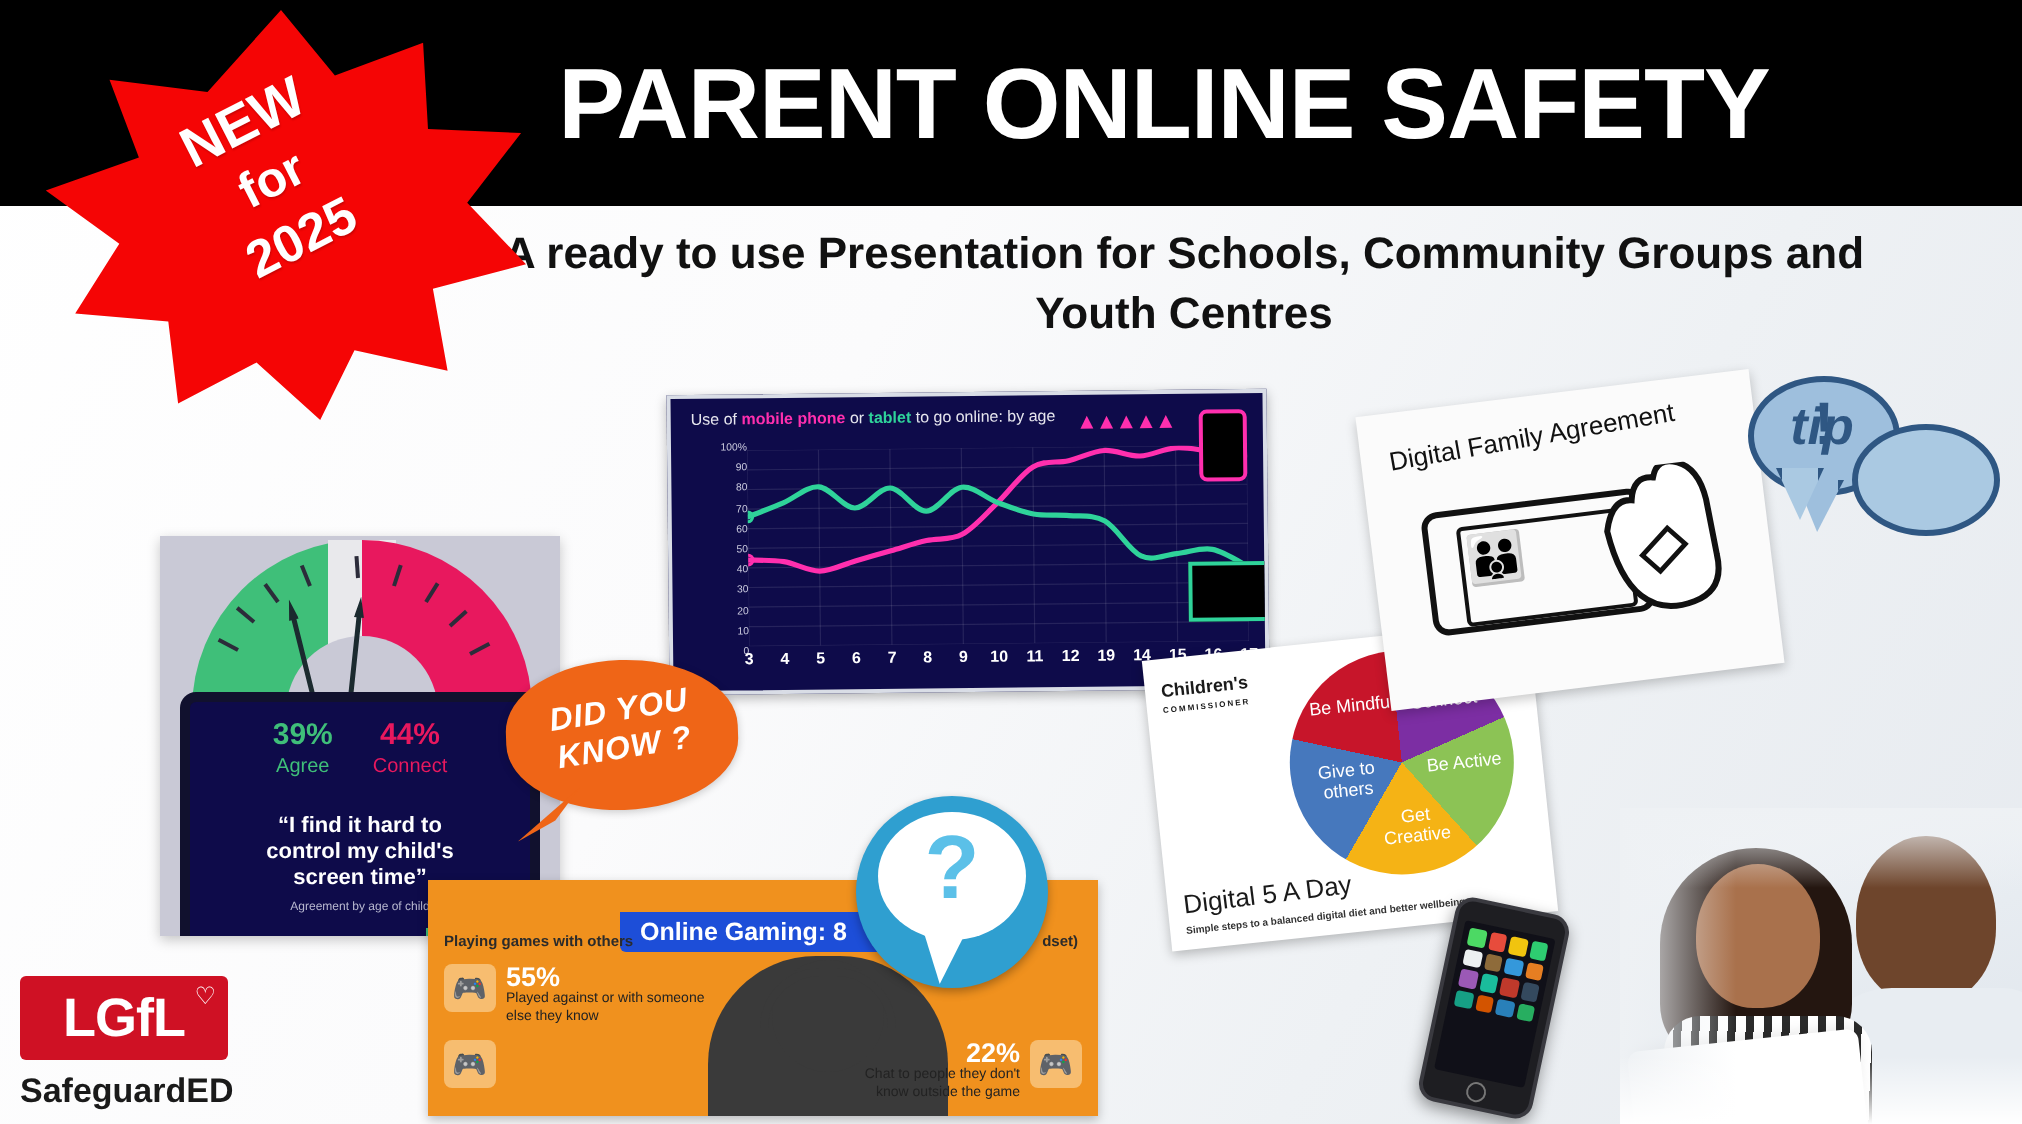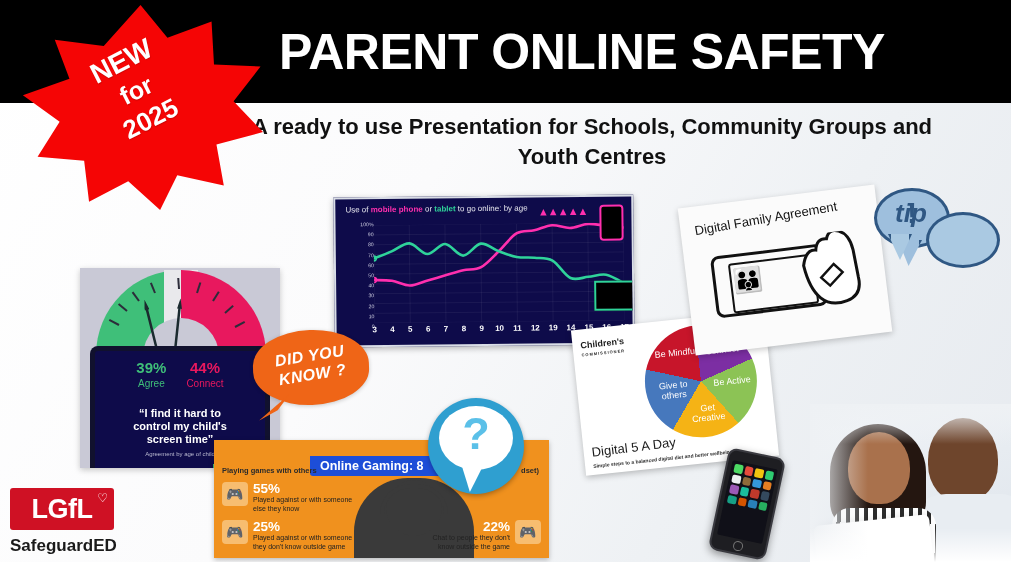--- a/index.html
+++ b/index.html
@@ -445,25 +445,20 @@
       <div class="pad-icon">🎮</div>
       <div>
         <div class="stat-num">55%</div>
         <div class="stat-txt">Played against or with someone</div>
         <div class="stat-txt">else they know</div>
       </div>
     </div>
 
     <div class="stat" style="left:8px;top:80px">
       <div class="pad-icon">🎮</div>
-      <div>
-        <div class="stat-num">25%</div>
-        <div class="stat-txt">Played against or with someone</div>
-        <div class="stat-txt">they don't know outside game</div>
-      </div>
     </div>
 
     <div class="stat" style="right:8px;top:80px;text-align:right;flex-direction:row">
       <div style="text-align:right">
         <div class="stat-num">22%</div>
         <div class="stat-txt">Chat to people they don't</div>
         <div class="stat-txt">know outside the game</div>
       </div>
       <div class="pad-icon">🎮</div>
     </div>

